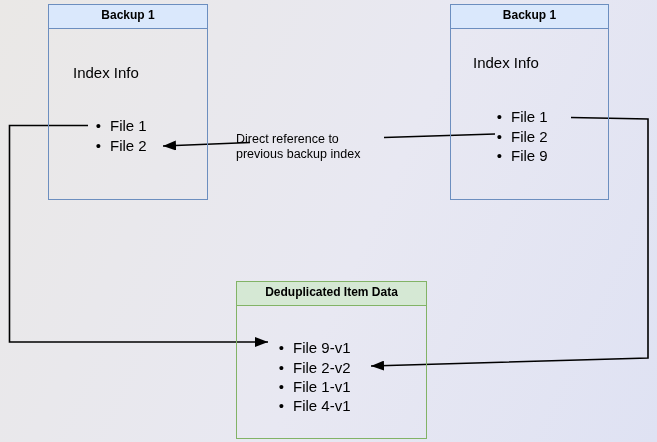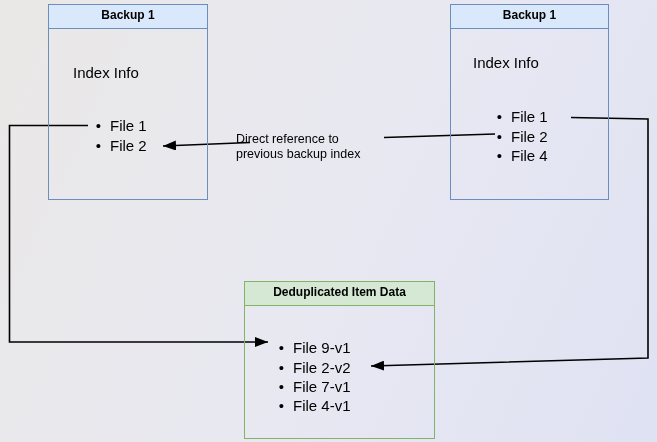--- a/index.html
+++ b/index.html
@@ -124,39 +124,39 @@
     <div class="file-row">
       <span class="bullet">•</span>
       <span>File 1</span>
     </div>
     <div class="file-row">
       <span class="bullet">•</span>
       <span>File 2</span>
     </div>
     <div class="file-row">
       <span class="bullet">•</span>
-      <span>File 4</span>
+      <span>File 9</span>
     </div>
   </div>
 
-  <div class="box green" style="left:244px; top:281px; width:191px; height:158px;">
+  <div class="box green" style="left:236px; top:281px; width:191px; height:158px;">
     <div class="box-header">Deduplicated Item Data</div>
   </div>
   <div class="file-list" style="left:275px; top:338px;">
     <div class="file-row">
       <span class="bullet">•</span>
       <span>File 9-v1</span>
     </div>
     <div class="file-row">
       <span class="bullet">•</span>
       <span>File 2-v2</span>
     </div>
     <div class="file-row">
       <span class="bullet">•</span>
-      <span>File 7-v1</span>
+      <span>File 1-v1</span>
     </div>
     <div class="file-row">
       <span class="bullet">•</span>
       <span>File 4-v1</span>
     </div>
   </div>
 
   <div class="conn-label">
     <div>Direct reference to</div>
     <div>previous backup index</div>

